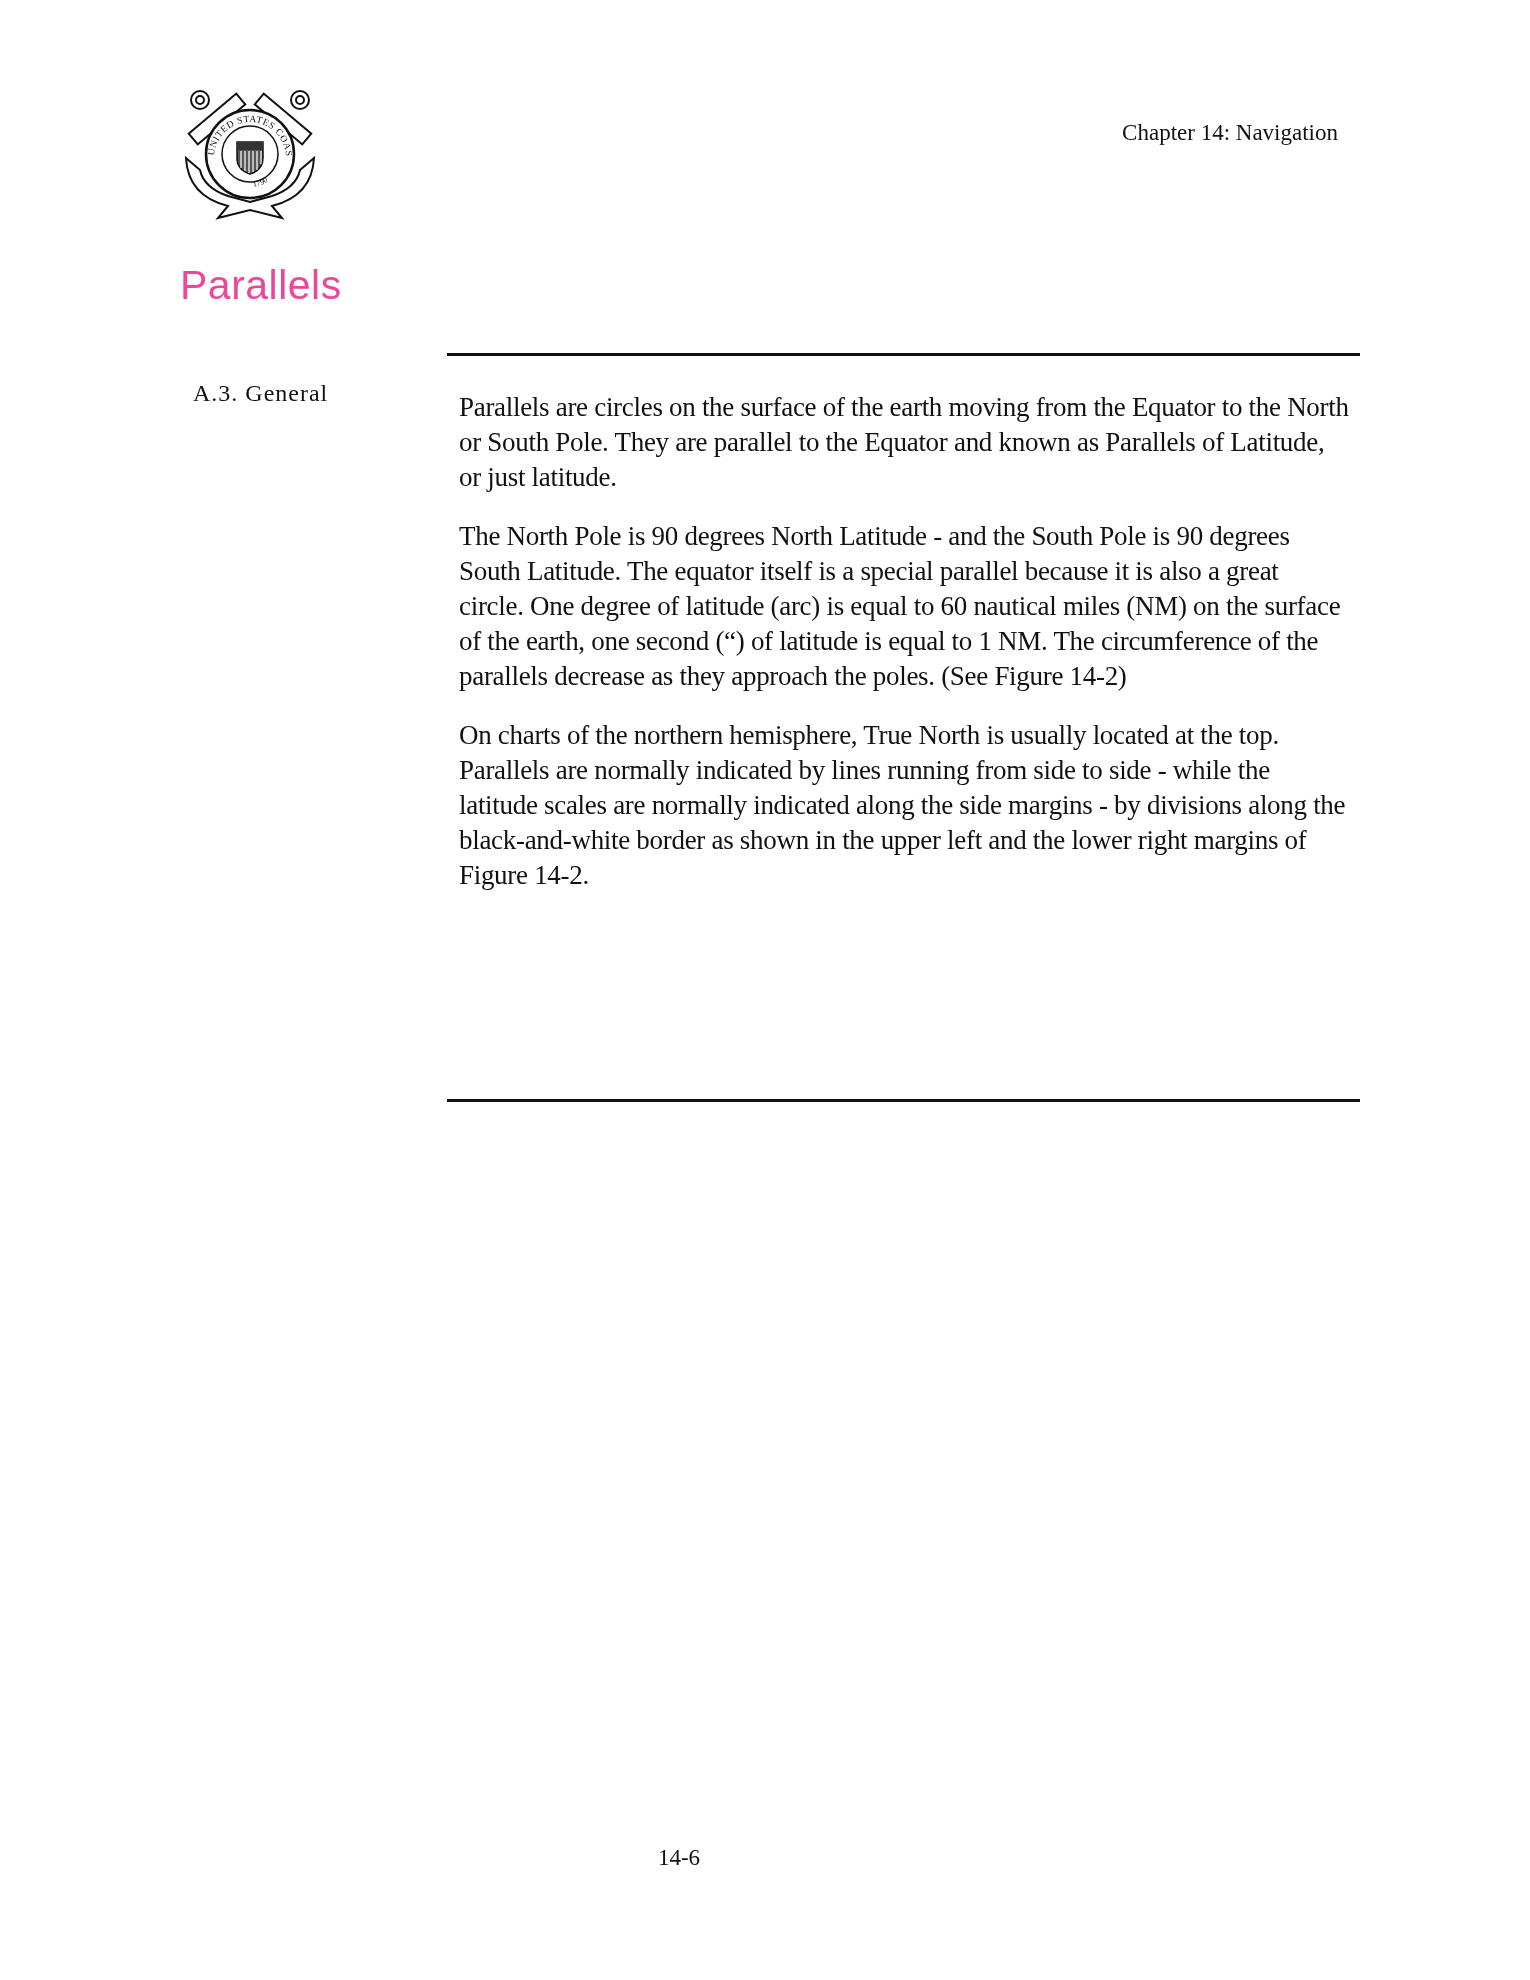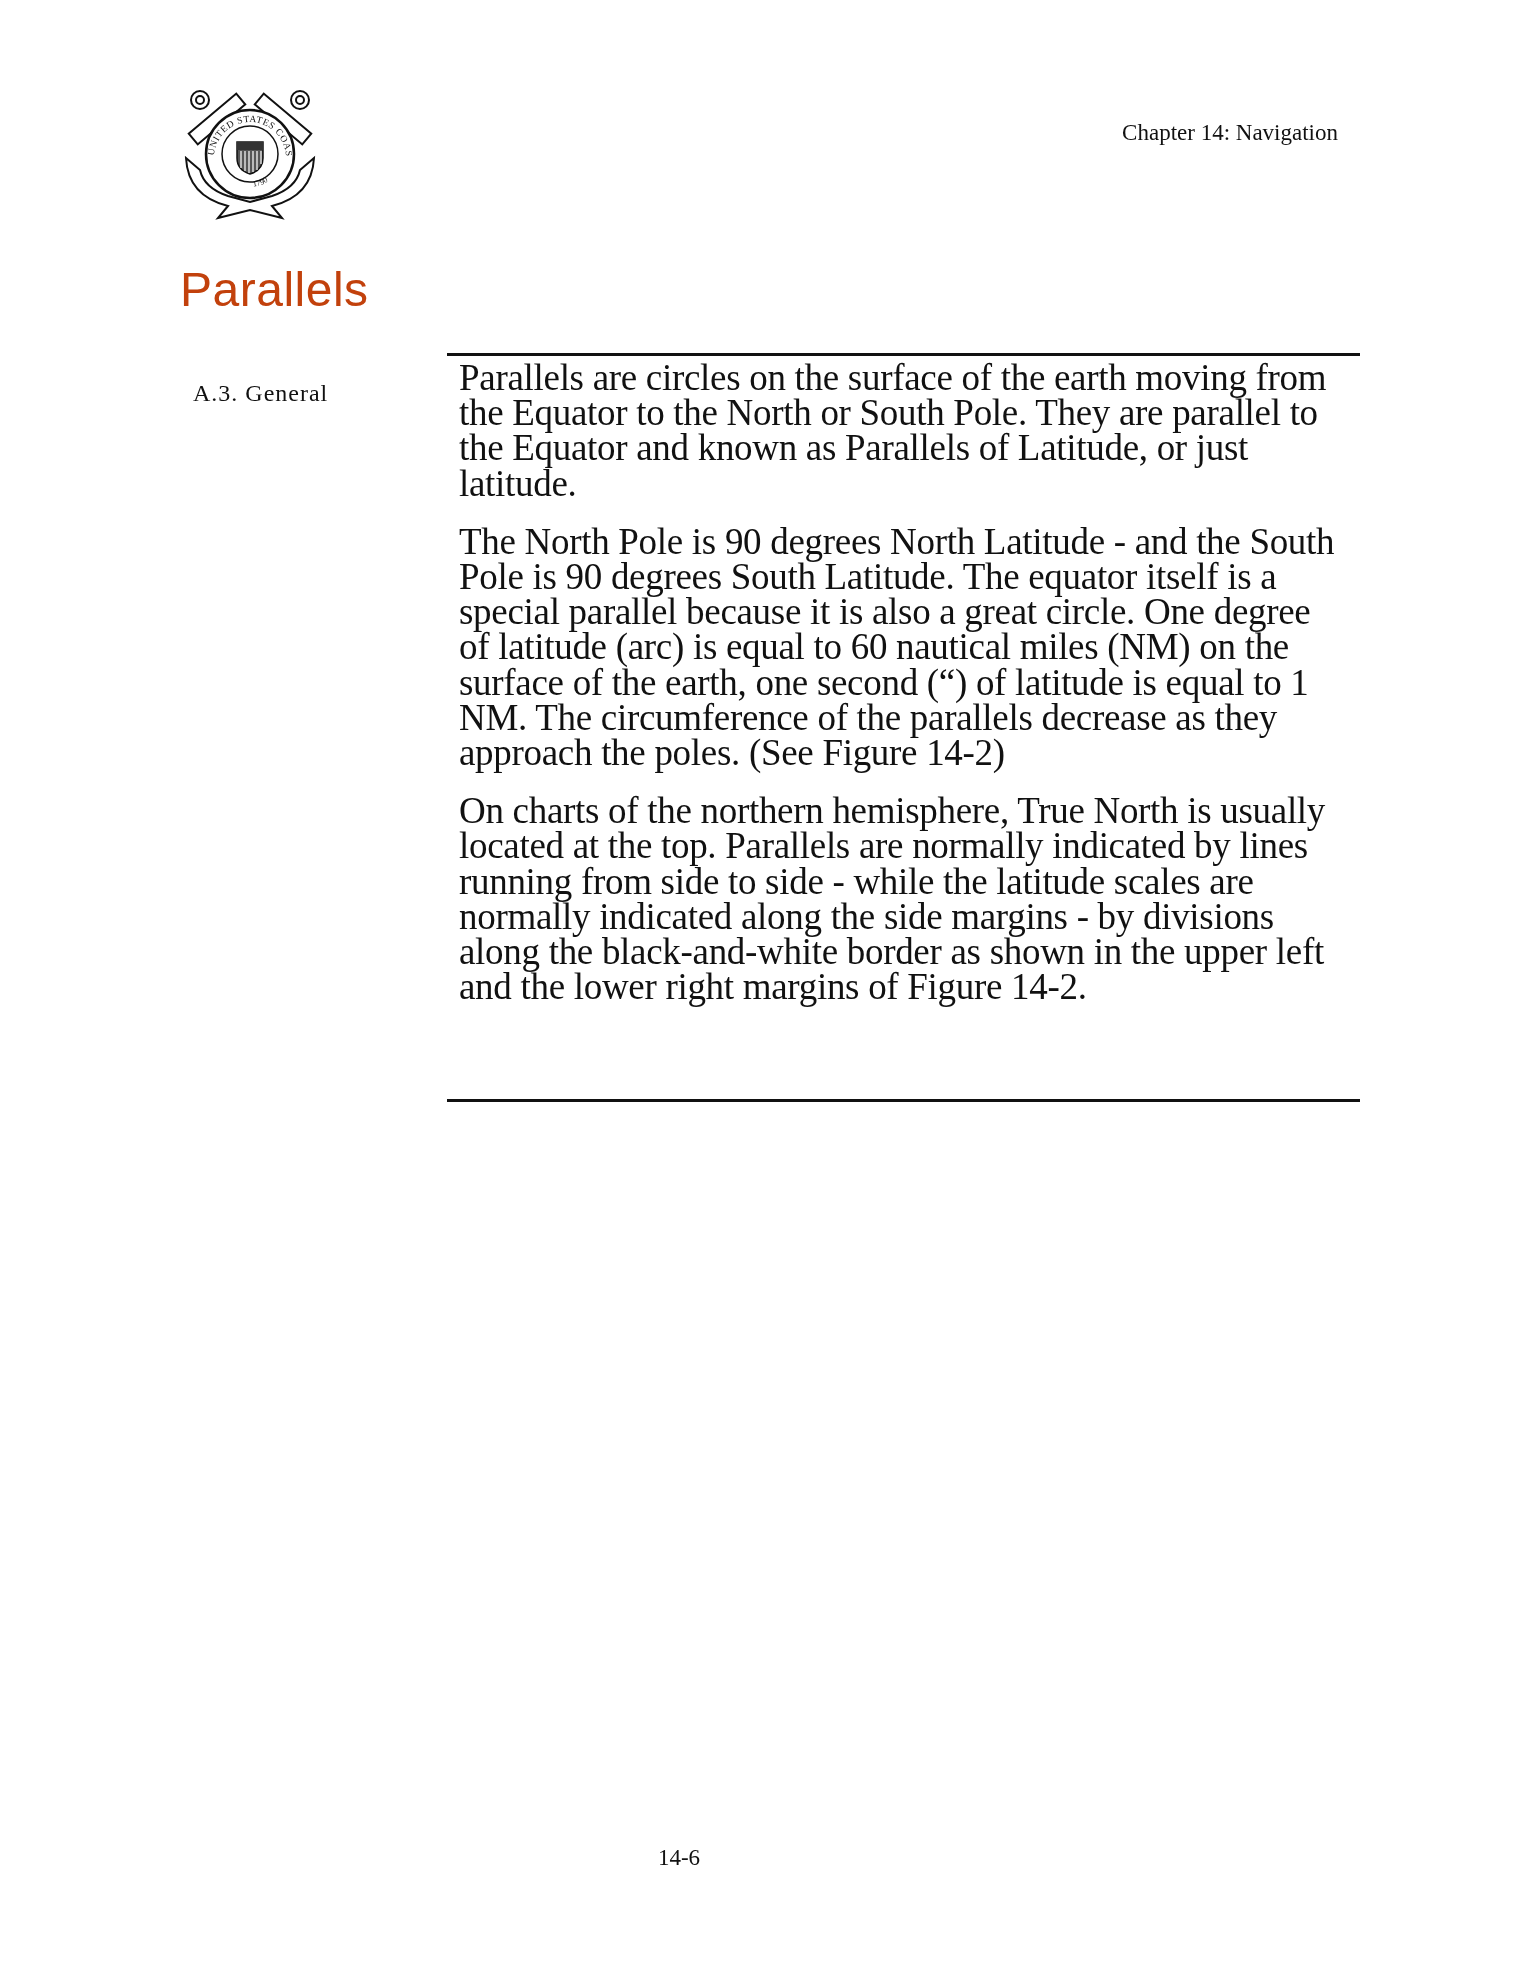--- a/index.html
+++ b/index.html
@@ -1,24 +1,24 @@
 <!DOCTYPE html>
 <html><head>
   <meta charset="utf-8">
   <style>
     html, body { margin: 0; padding: 0; background: #ffffff; }
     body { width: 1530px; height: 1980px; position: relative; overflow: hidden; color: #111; }
     .logo { position: absolute; left: 178px; top: 88px; width: 144px; height: 136px; }
     .chapter { position: absolute; right: 192px; top: 120px; font-family: "Liberation Serif", serif; font-size: 23px; color: #111; text-align: center; }
-    .section-title { position: absolute; left: 180px; top: 262px; font-family: "Liberation Sans", sans-serif; font-size: 48px; color: #c2410c; letter-spacing: 0.5px; }
+    .section-title { position: absolute; left: 180px; top: 262px; font-family: "Liberation Sans", sans-serif; font-size: 41px; color: #ec4899; letter-spacing: 0.5px; }
     .rule { position: absolute; left: 447px; width: 913px; height: 3px; background: #111; }
     .rule.top { top: 353px; }
     .rule.bottom { top: 1099px; }
     .side-label { position: absolute; left: 193px; top: 380px; font-family: "Liberation Serif", serif; font-size: 24px; letter-spacing: 1px; color: #111; }
-    .body { position: absolute; left: 459px; top: 360px; width: 890px; font-family: "Liberation Serif", serif; font-size: 37px; line-height: 35.2px; color: #111; }
+    .body { position: absolute; left: 459px; top: 390px; width: 890px; font-family: "Liberation Serif", serif; font-size: 27px; line-height: 35.2px; color: #111; }
     .body p { margin: 0 0 23px 0; letter-spacing: -0.3px; }
     .page-num { position: absolute; left: 0; width: 1358px; top: 1845px; text-align: center; font-family: "Liberation Serif", serif; font-size: 23px; color: #111; }
   </style>
 </head>
 <body>
 
 <div class="logo">
   <svg width="144" height="136" viewBox="0 0 144 136">
 
     <g stroke="#111" stroke-width="2" fill="#fff">

